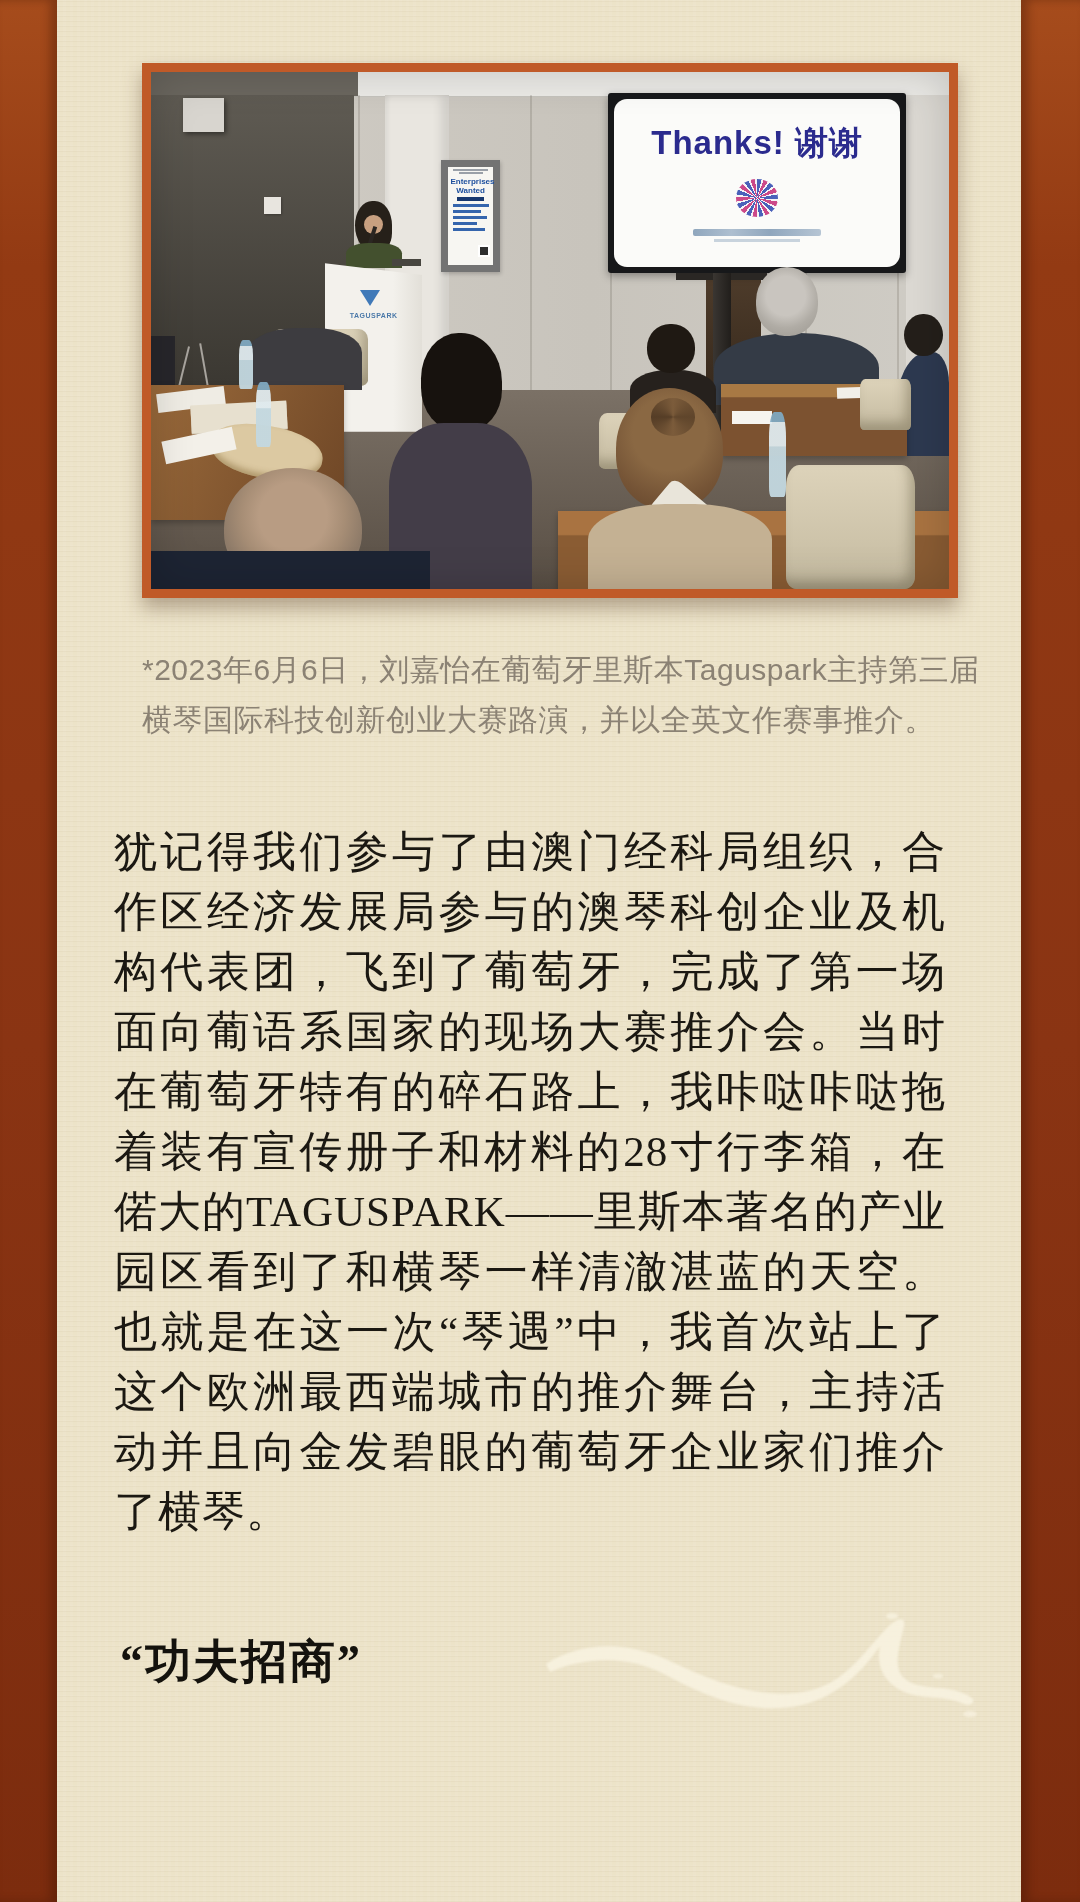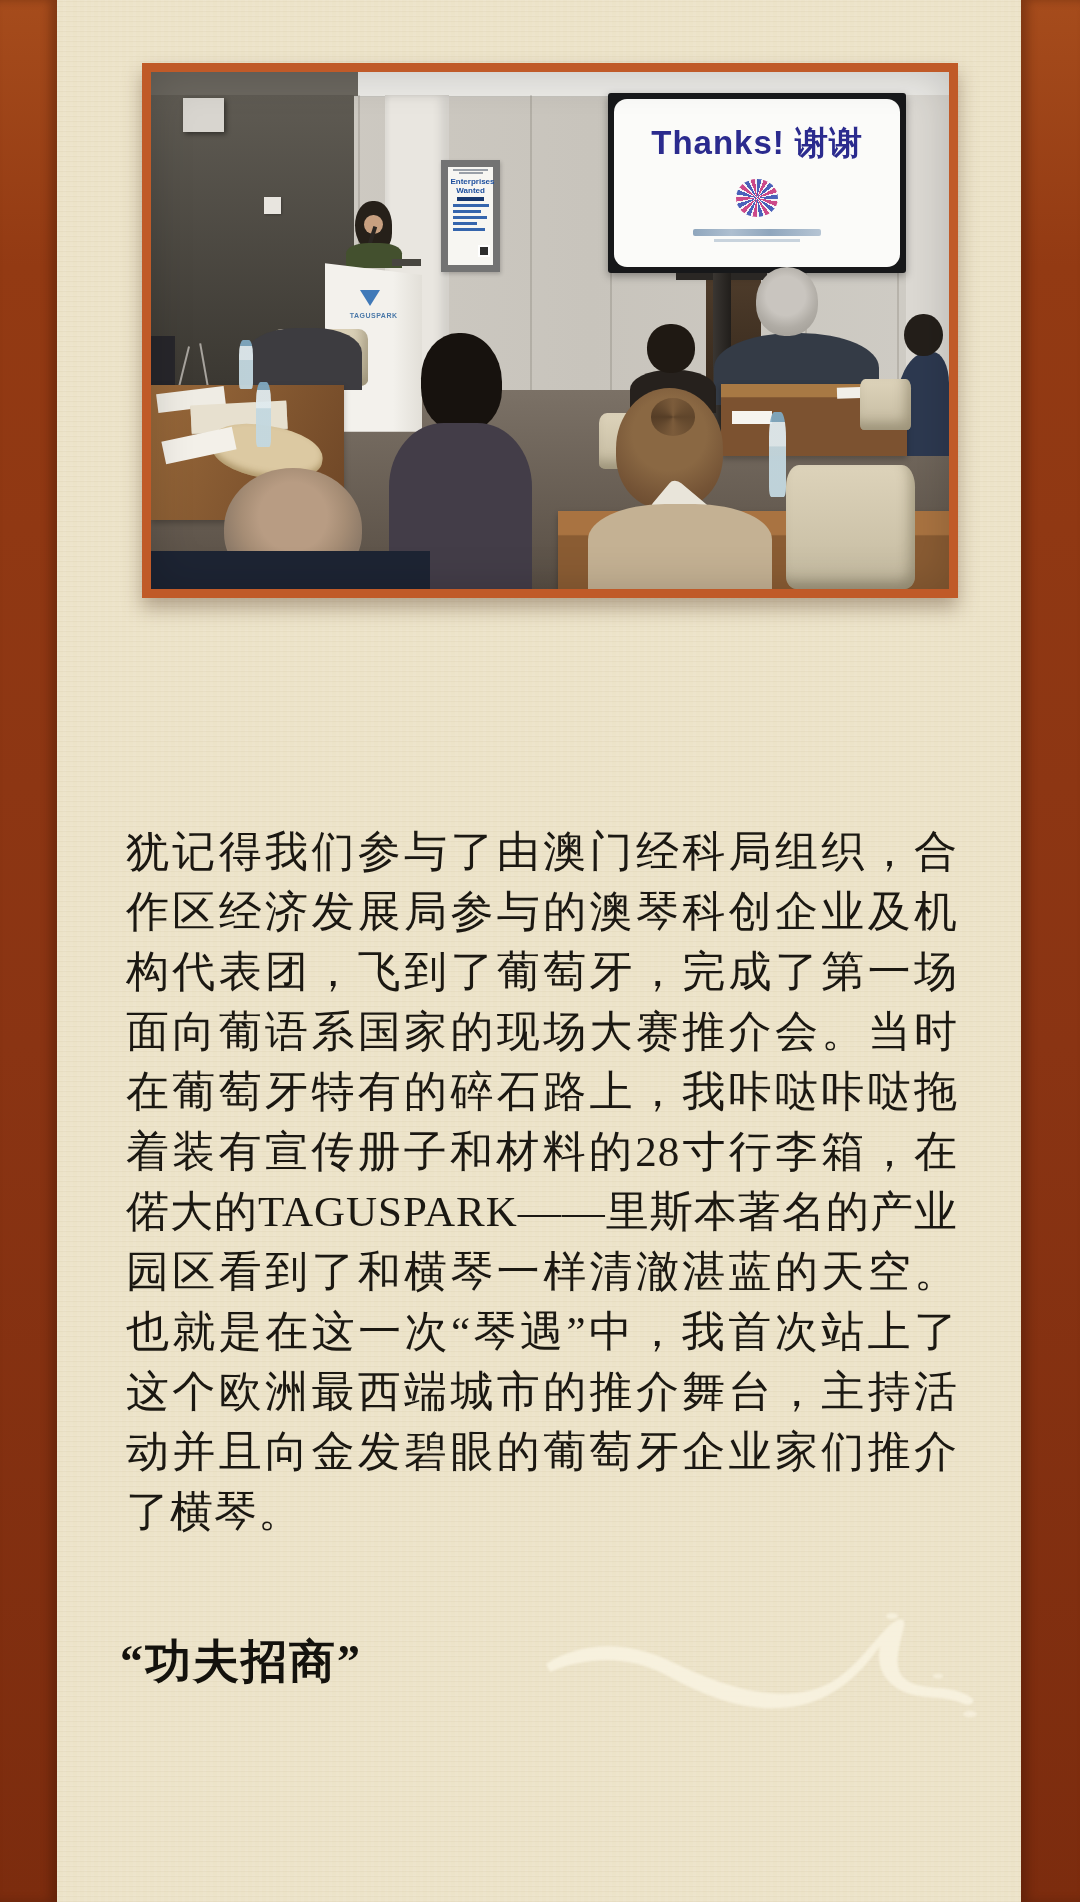--- a/index.html
+++ b/index.html
@@ -121,21 +121,21 @@
   .ph-bun-body{left:54.8%;top:83.6%;width:23%;height:16.4%;background:#c4b193;border-radius:42% 42% 0 0;}
   .ph-oldman-head{left:9.2%;top:76.6%;width:17.2%;height:23.4%;border-radius:50% 50% 46% 46%;
     background:radial-gradient(circle at 50% 40%,#b89c83 0 34%,#a68d75 52%,#8d7a68 72%,#b4aca0);}
   .ph-oldman-body{left:0;top:92.6%;width:35%;height:7.4%;background:#1d2433;}
   .ph-vignette{inset:0;box-shadow:inset 0 0 44px rgba(0,0,0,.18);pointer-events:none;}
 
   
   .caption{position:absolute;left:142px;top:645px;width:846px;margin:0;
     font-family:"Liberation Sans",sans-serif;font-size:30px;line-height:50px;
     color:#8b8274;letter-spacing:.5px;}
-  .body-para{position:absolute;left:126px;width:832px;margin:0;
+  .body-para{position:absolute;left:114px;width:832px;margin:0;
     font-family:"Liberation Serif",serif;font-size:43px;line-height:60px;
     color:#1b1812;text-align:justify;letter-spacing:1px;}
   .para1{top:822px;}
   .para2{top:1775px;letter-spacing:4px;text-align-last:justify;}
   .section-heading{position:absolute;left:120px;top:1630px;margin:0;
     font-family:"Liberation Serif",serif;font-size:46px;line-height:64px;
     font-weight:bold;color:#14120d;letter-spacing:2px;text-align:center;}
   .brush{position:absolute;left:540px;top:1606px;width:440px;height:130px;filter:blur(1px);}
 </style>
 </head>
@@ -235,20 +235,21 @@
       <div class="ph ph-bun-hair"></div>
       <div class="ph ph-bun-knot"></div>
       <div class="ph ph-scarf"></div>
       <div class="ph ph-bun-body"></div>
       <div class="ph ph-oldman-head"></div>
       <div class="ph ph-oldman-body"></div>
       <div class="ph ph-vignette"></div>
     </div>
   </figure>
 
+  <p class="caption">*2023年6月6日，刘嘉怡在葡萄牙里斯本Taguspark主持第三届横琴国际科技创新创业大赛路演，并以全英文作赛事推介。</p>
 
   <p class="body-para para1">犹记得我们参与了由澳门经科局组织，合作区经济发展局参与的澳琴科创企业及机构代表团，飞到了葡萄牙，完成了第一场面向葡语系国家的现场大赛推介会。当时在葡萄牙特有的碎石路上，我咔哒咔哒拖着装有宣传册子和材料的28寸行李箱，在偌大的TAGUSPARK——里斯本著名的产业园区看到了和横琴一样清澈湛蓝的天空。也就是在这一次“琴遇”中，我首次站上了这个欧洲最西端城市的推介舞台，主持活动并且向金发碧眼的葡萄牙企业家们推介了横琴。</p>
 
   <h2 class="section-heading">“功夫招商”</h2>
 
   <svg class="brush" viewBox="0 0 440 130" xmlns="http://www.w3.org/2000/svg">
     <path d="M6,58 C40,36 86,34 130,55 C180,79 225,94 268,85 C305,77 322,48 345,24 C354,14 366,8 364,20
              C360,40 352,60 364,72 C380,87 410,76 432,92 C436,96 430,101 424,98 C402,88 380,95 360,84
              C342,74 336,58 340,40 C322,66 298,90 262,99 C214,110 168,92 126,69 C90,50 48,50 10,66 Z" fill="#f8f2e0" opacity="0.88"></path>
     <ellipse cx="352" cy="10" rx="6" ry="3" fill="#f8f2e0" opacity="0.8"></ellipse>

